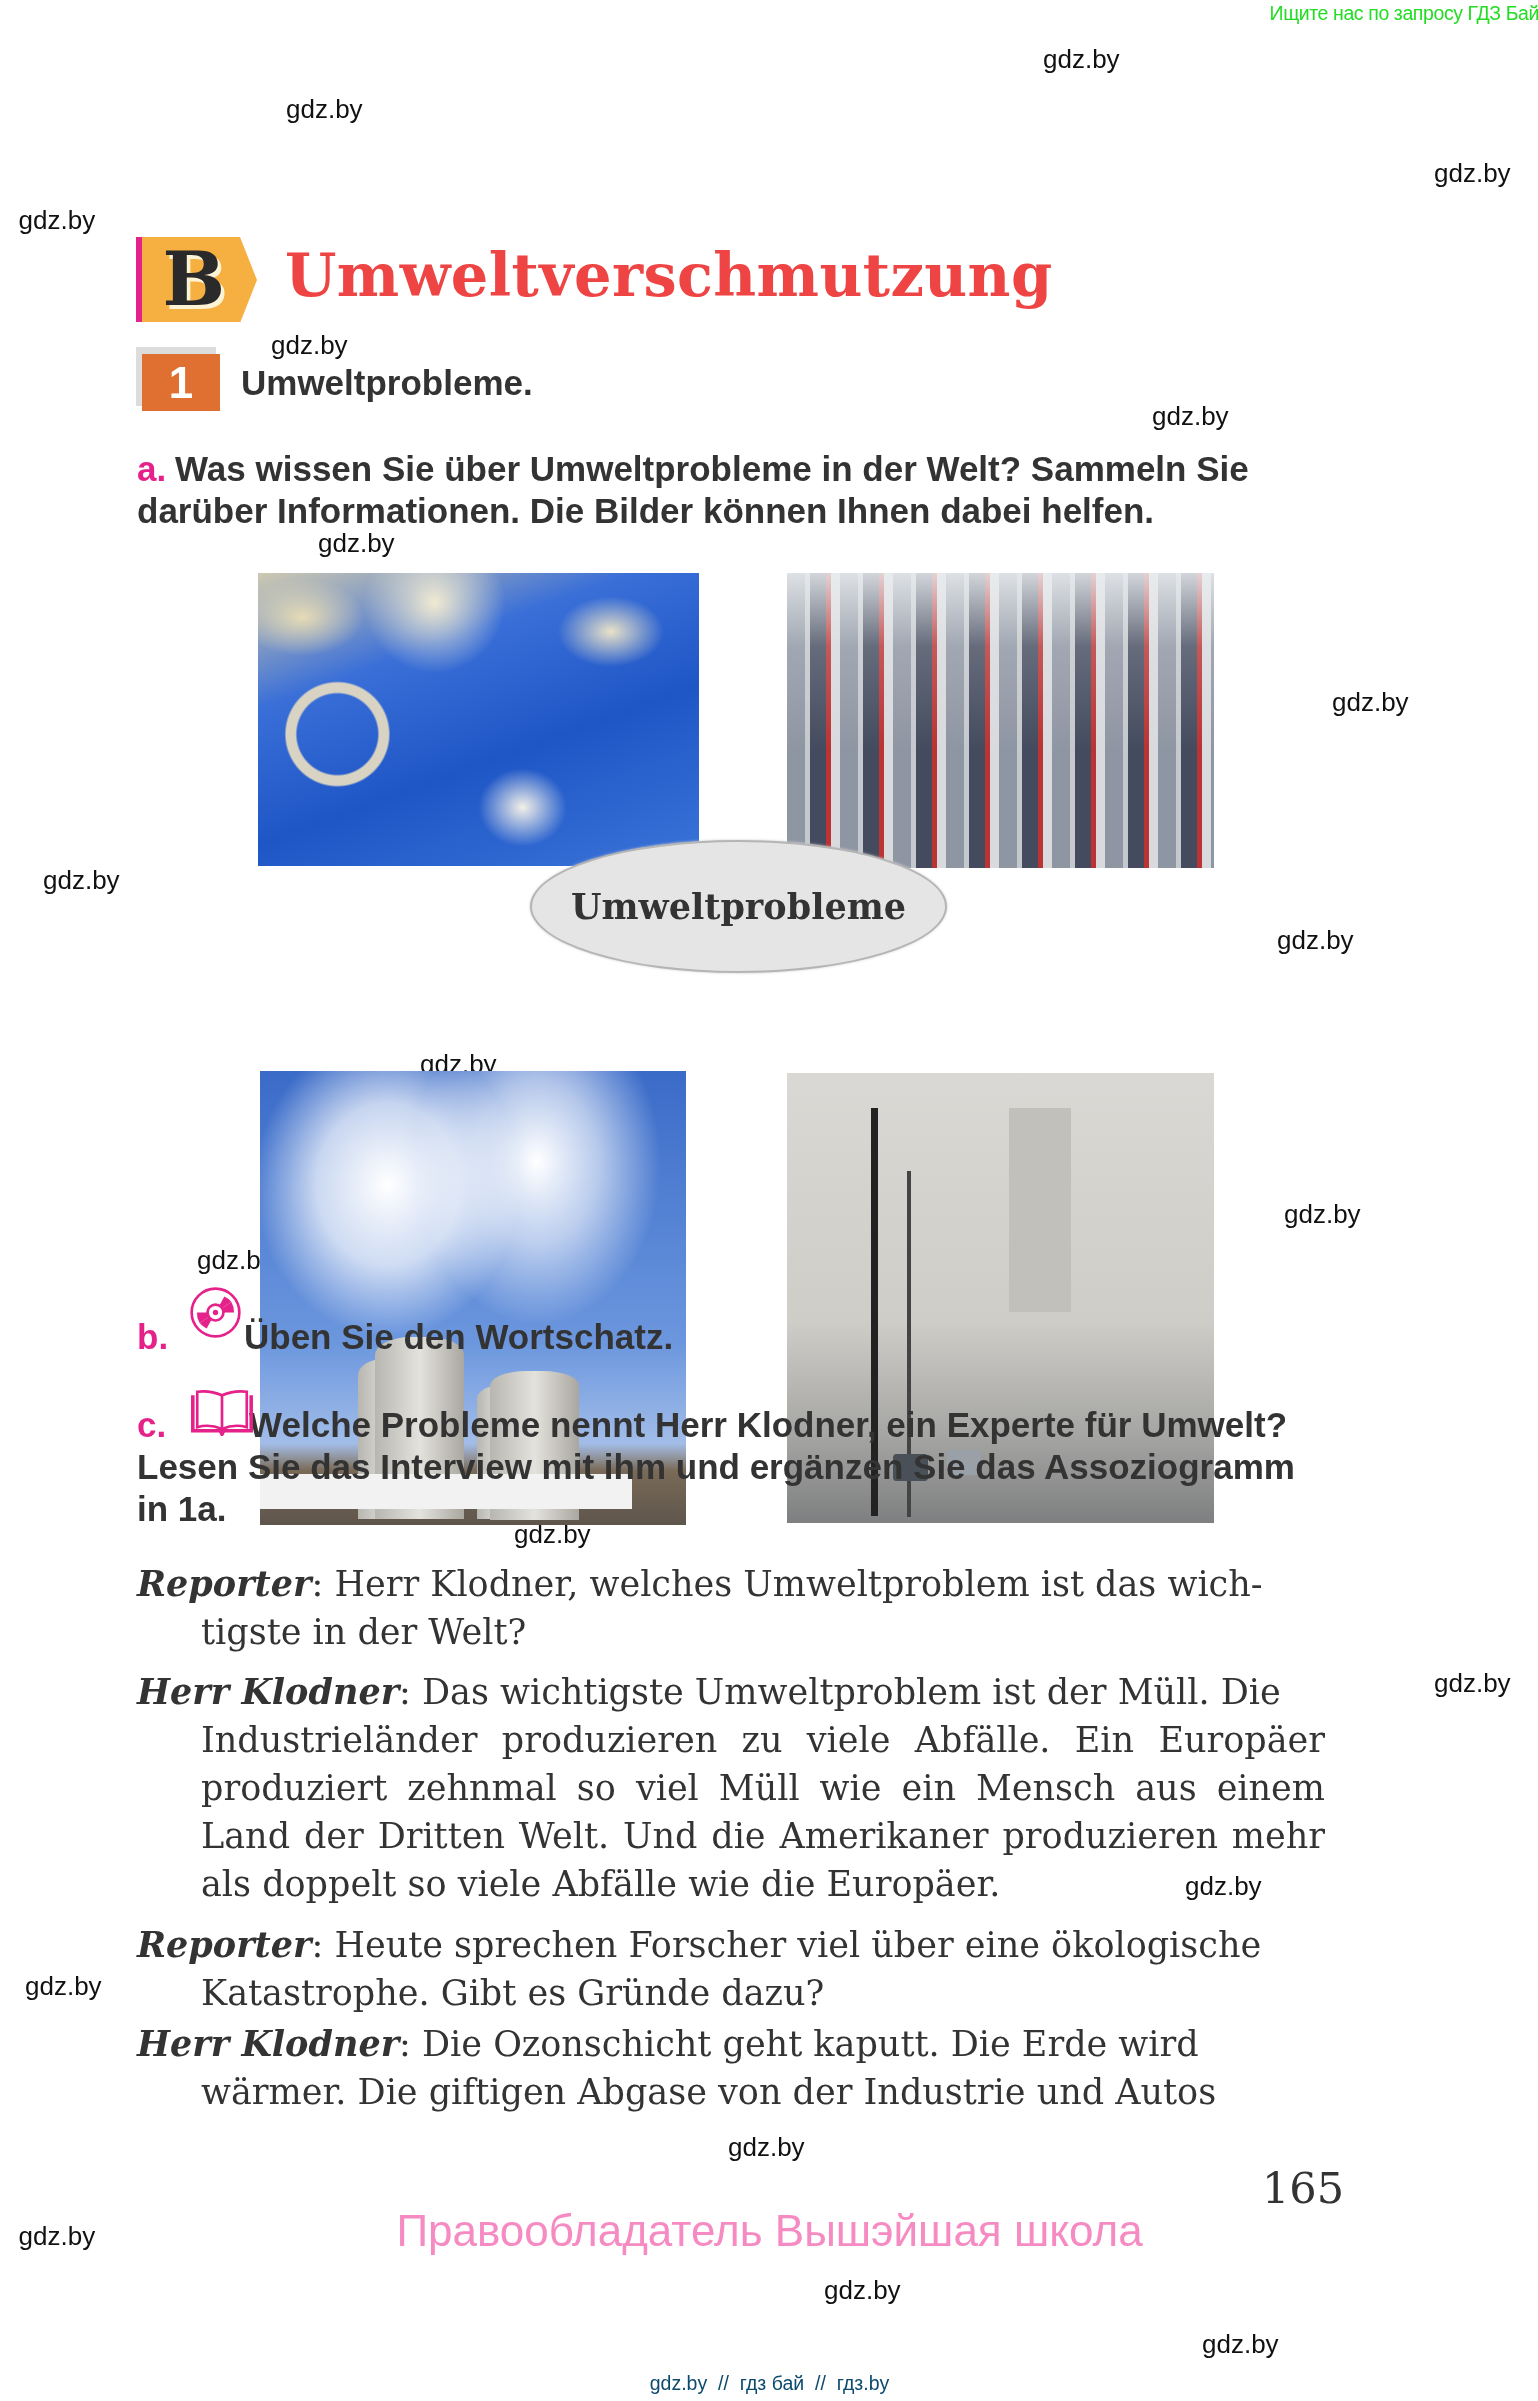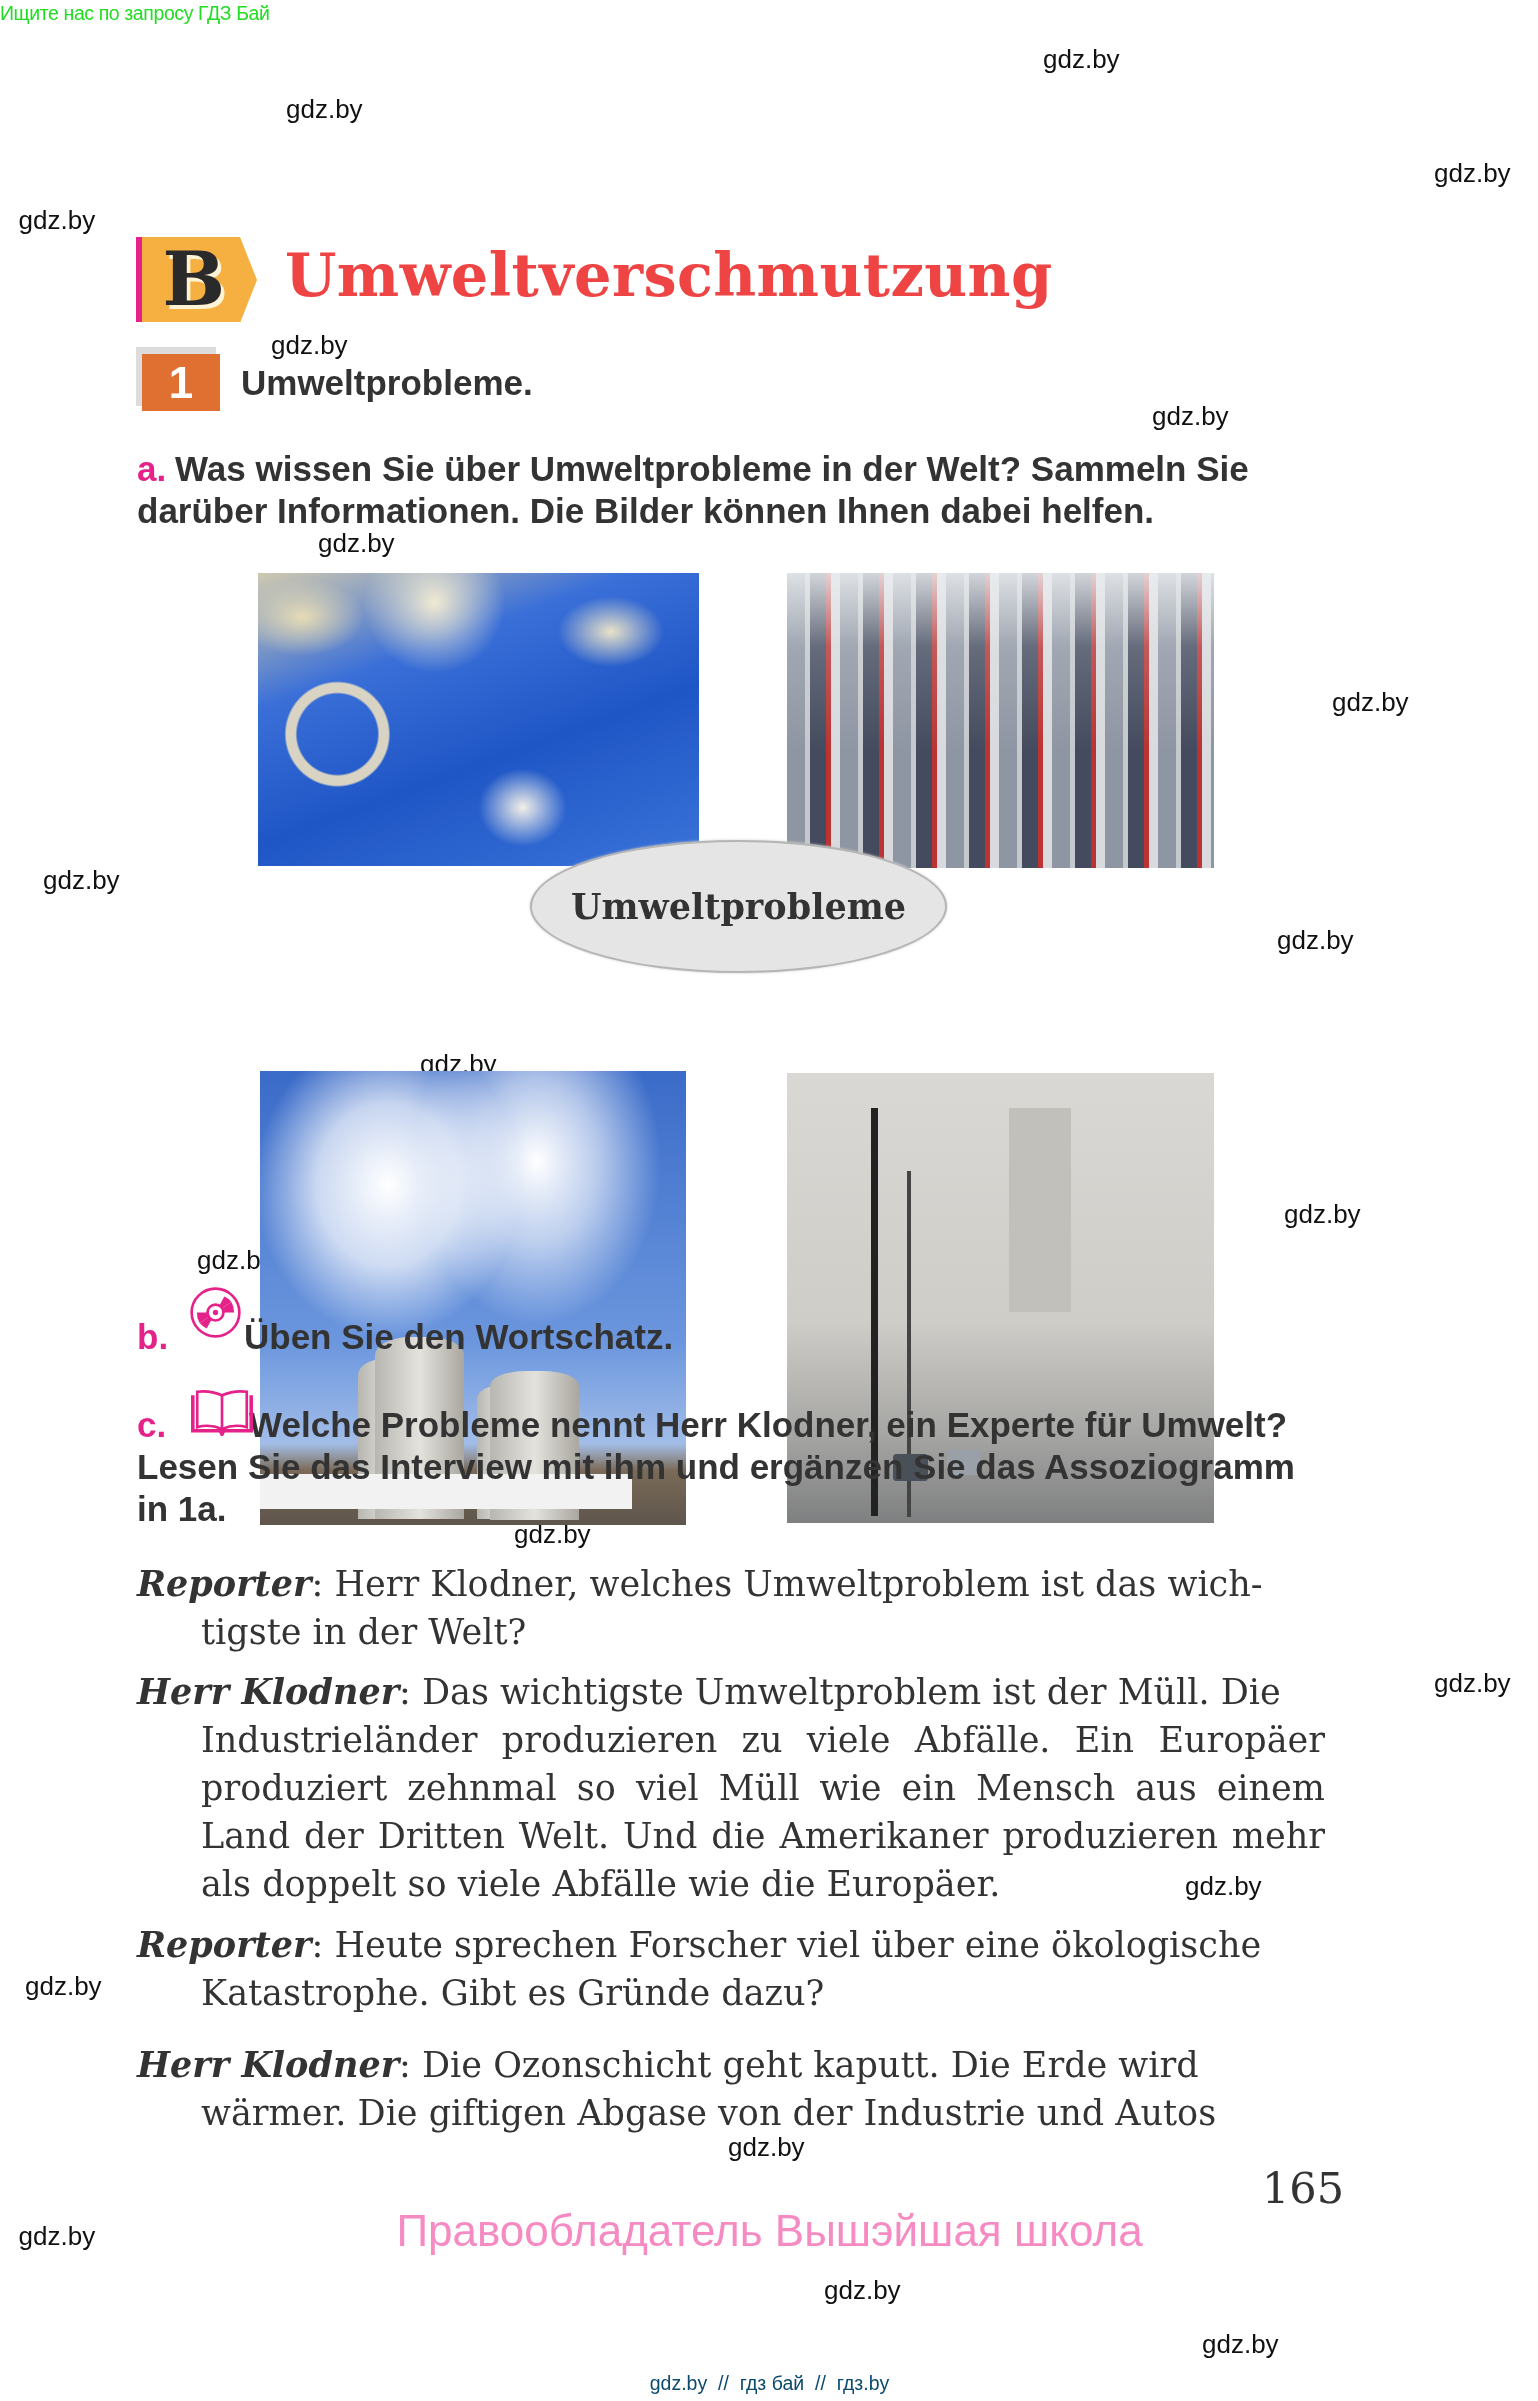--- a/index.html
+++ b/index.html
@@ -1,21 +1,21 @@
 <!DOCTYPE html>
 <html style="font-size:14px"><head>
 <meta charset="utf-8">
 <style>
   html, body { margin:0; padding:0; background:#ffffff; }
   body { width:1539px; height:2401px; position:relative; overflow:hidden; color:#333333; }
   .abs { position:absolute; }
   .sans { font-family:"Liberation Sans", "DejaVu Sans", sans-serif; }
   .serif { font-family:"DejaVu Serif", "Liberation Serif", serif; }
 
-  .top-banner { top:1.8px; left:0; width:1539px; text-align:left; color:#22dd22; font-size:19.5px; letter-spacing:-0.4px; }
+  .top-banner { top:1.8px; left:0; width:1539px; text-align:right; color:#22dd22; font-size:19.5px; letter-spacing:-0.4px; }
   .wm { color:#111; font-size:26px; white-space:nowrap; }
 
   
   .badge-b { left:136px; top:237px; width:120px; height:85px; }
   .badge-b .stripe { position:absolute; left:0; top:0; width:6.2px; height:85px; background:#e5218a; }
   .badge-b .body { position:absolute; left:6.2px; top:0; width:98px; height:85px; background:#f6b042; }
   .badge-b .tip { position:absolute; left:104px; top:0; width:0; height:0; border-top:43px solid transparent; border-bottom:43px solid transparent; border-left:17.7px solid #f6b042; }
   .badge-b .letter { position:absolute; left:17.7px; top:0; width:80px; height:85px; line-height:85px; font-size:74px; font-weight:bold; color:#2a2a2a; text-shadow:3.5px 3.5px 0 #fff3d6; text-align:center; }
 
   .section-title { left:285px; top:241px; font-size:59px; font-weight:bold; color:#ef4444; letter-spacing:0.4px; }
@@ -157,21 +157,21 @@
 
 <div class="abs dialogue serif" style="top:1560px;">
   <div style="margin-bottom:12.4px;">
     <p><span class="speaker">Reporter</span><span>:</span> <span>Herr Klodner, welches Umweltproblem ist das wich-</span></p>
     <p class="cont">tigste in der Welt?</p>
   </div>
   <div style="margin-bottom:12.4px;">
     <p><span class="speaker">Herr Klodner</span><span>:</span> <span>Das wichtigste Umweltproblem ist der Müll. Die</span></p>
     <p class="cont">Industrieländer produzieren zu viele Abfälle. Ein Europäer produziert zehnmal so viel Müll wie ein Mensch aus einem Land der Dritten Welt. Und die Amerikaner produzieren mehr als doppelt so viele Abfälle wie die Europäer.</p>
   </div>
-  <div style="margin-bottom:24px;">
+  <div style="margin-bottom:3px;">
     <p><span class="speaker">Reporter</span><span>:</span> <span>Heute sprechen Forscher viel über eine ökologische</span></p>
     <p class="cont">Katastrophe. Gibt es Gründe dazu?</p>
   </div>
   <div>
     <p><span class="speaker">Herr Klodner</span><span>:</span> <span>Die Ozonschicht geht kaputt. Die Erde wird</span></p>
     <p class="cont">wärmer. Die giftigen Abgase von der Industrie und Autos</p>
   </div>
 </div>
 
 <div class="abs page-num serif">165</div>

